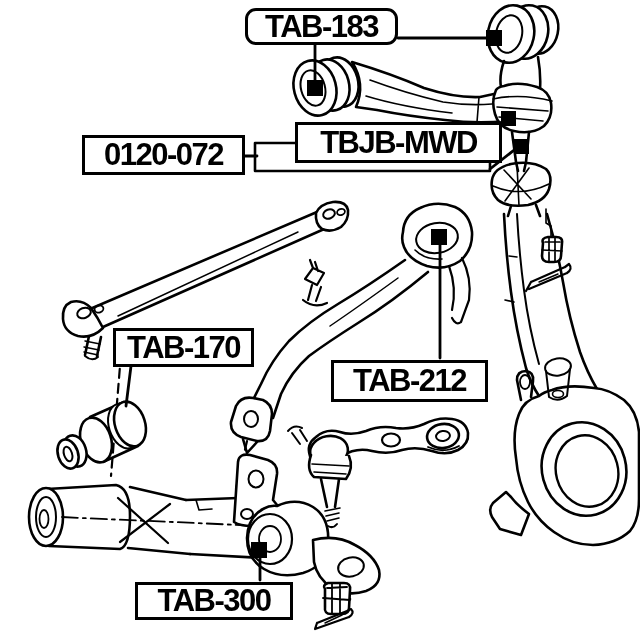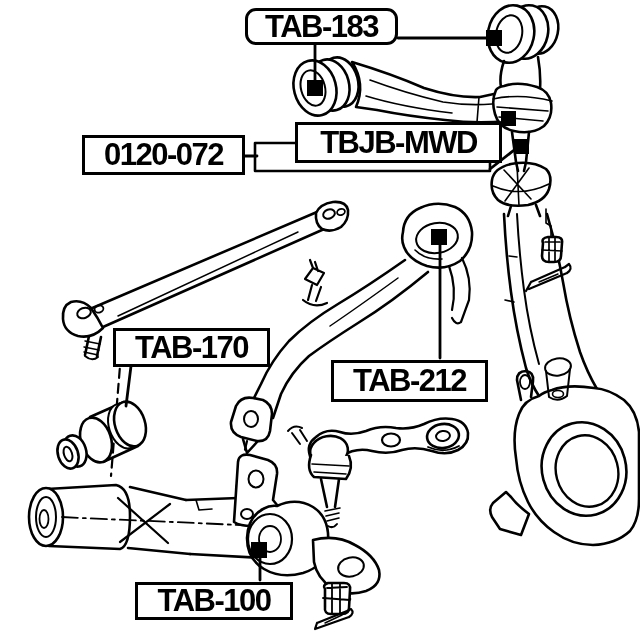--- a/index.html
+++ b/index.html
@@ -185,17 +185,17 @@
     <rect x="251" y="542" width="16" height="16"></rect>
   </g>
 </svg>
 
 <div class="callout" style="left:245px;top:8px;width:153px;height:37px;border-radius:11px;">TAB-183</div>
 
 <div class="callout" style="left:82px;top:135px;width:163px;height:40px;">0120-072</div>
 
 <div class="callout" style="left:267px;top:122px;width:207px;height:41px;margin-left:28px;">TBJB-MWD</div>
 
-<div class="callout" style="left:113px;top:328px;width:157px;height:39px;">TAB-170</div>
+<div class="callout" style="left:113px;top:328px;width:141px;height:39px;">TAB-170</div>
 
 <div class="callout" style="left:331px;top:360px;width:157px;height:42px;">TAB-212</div>
 
-<div class="callout" style="left:135px;top:582px;width:158px;height:38px;">TAB-100</div>
+<div class="callout" style="left:135px;top:582px;width:158px;height:38px;">TAB-300</div>
 
 </body></html>

